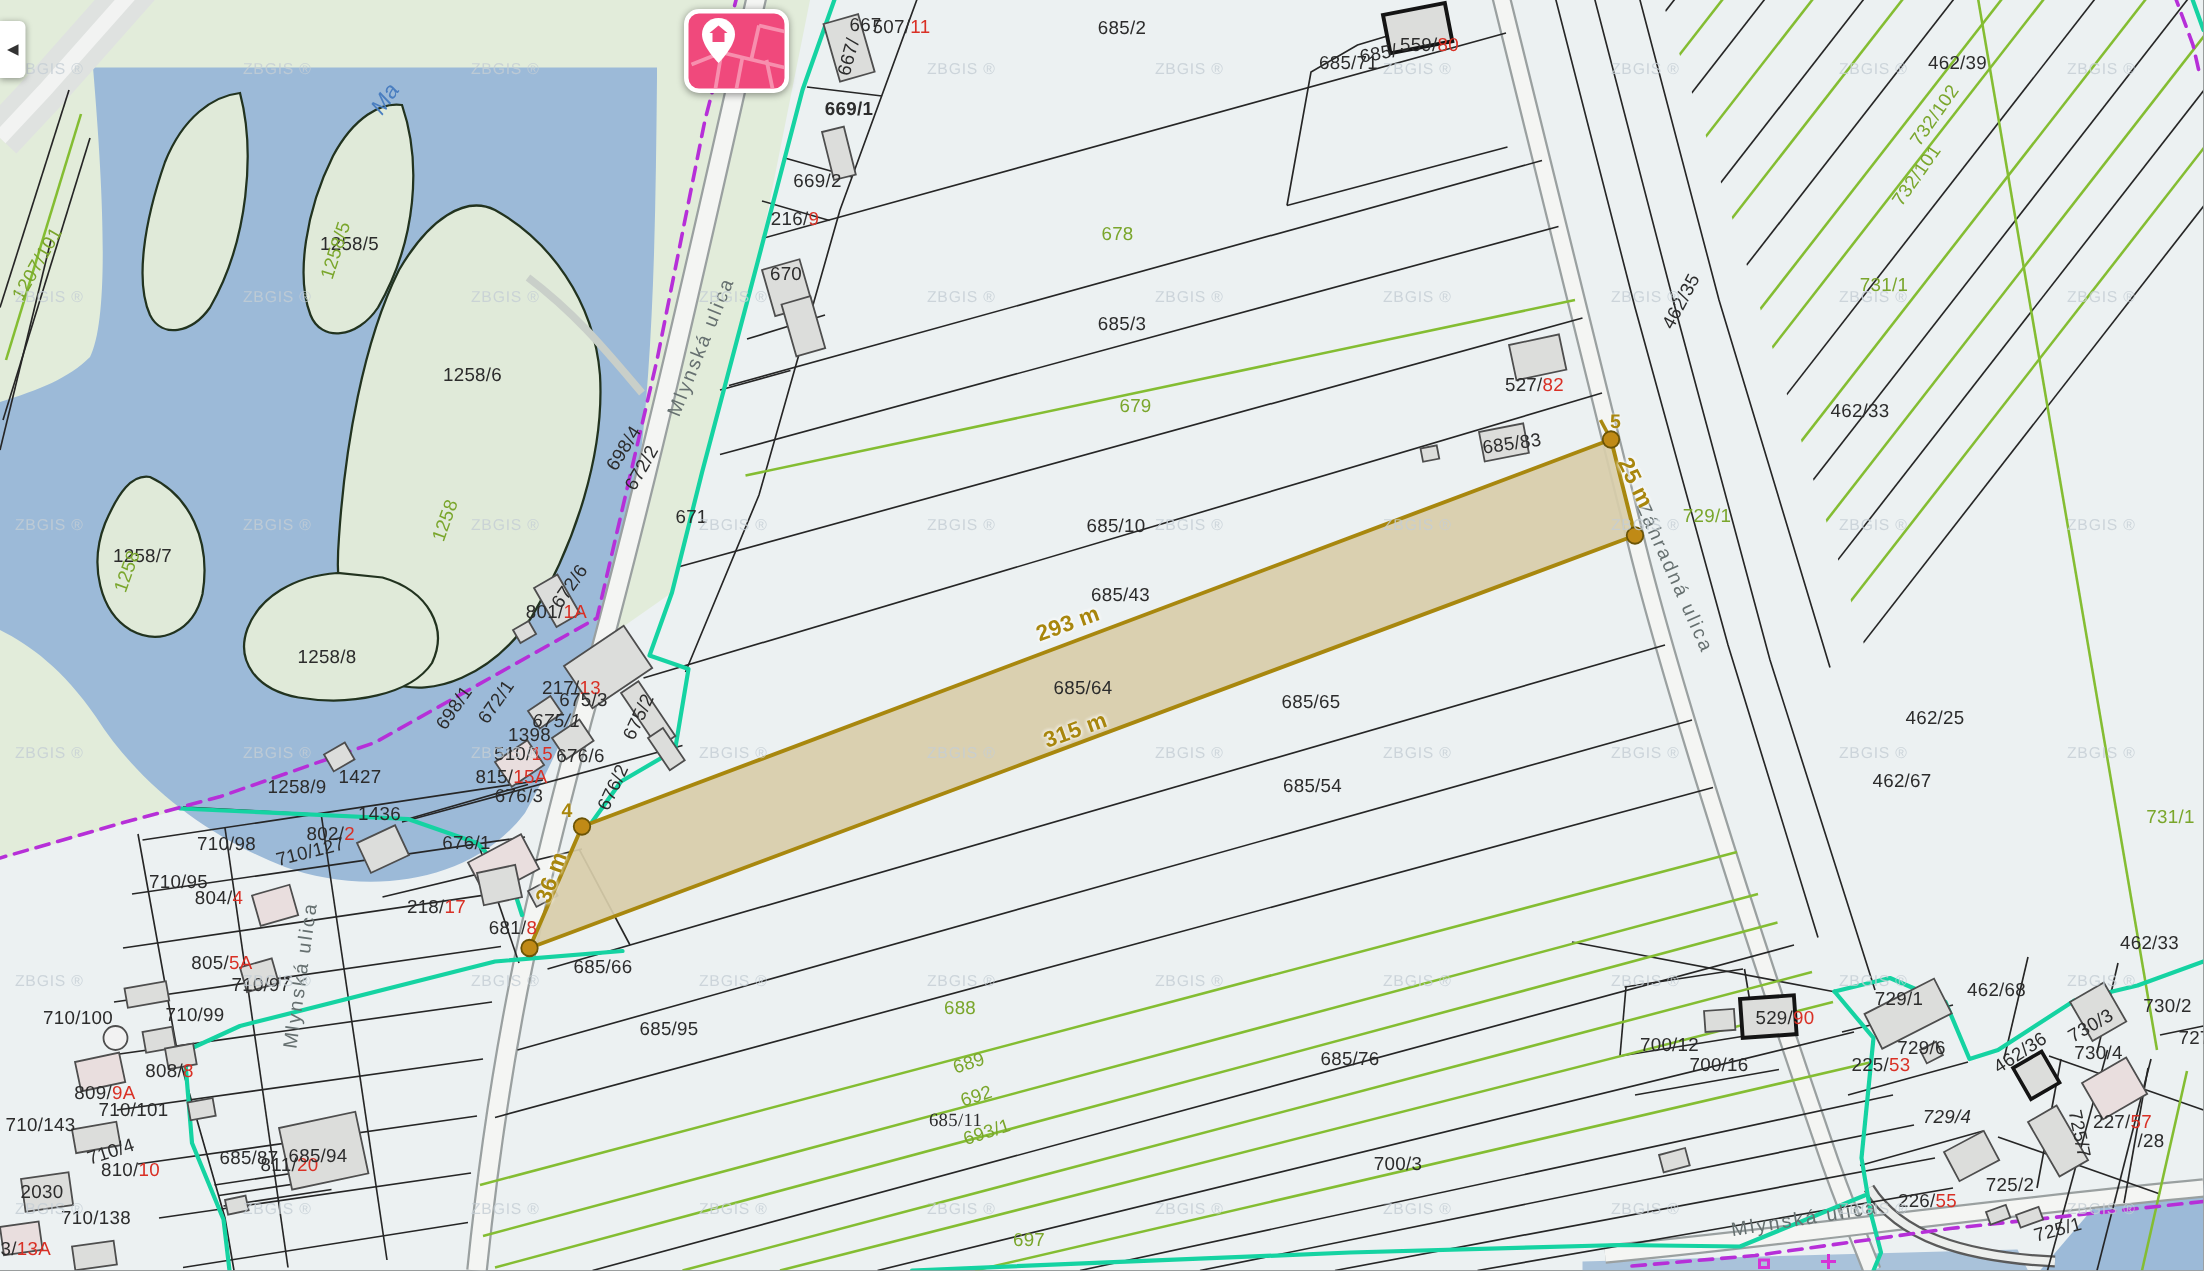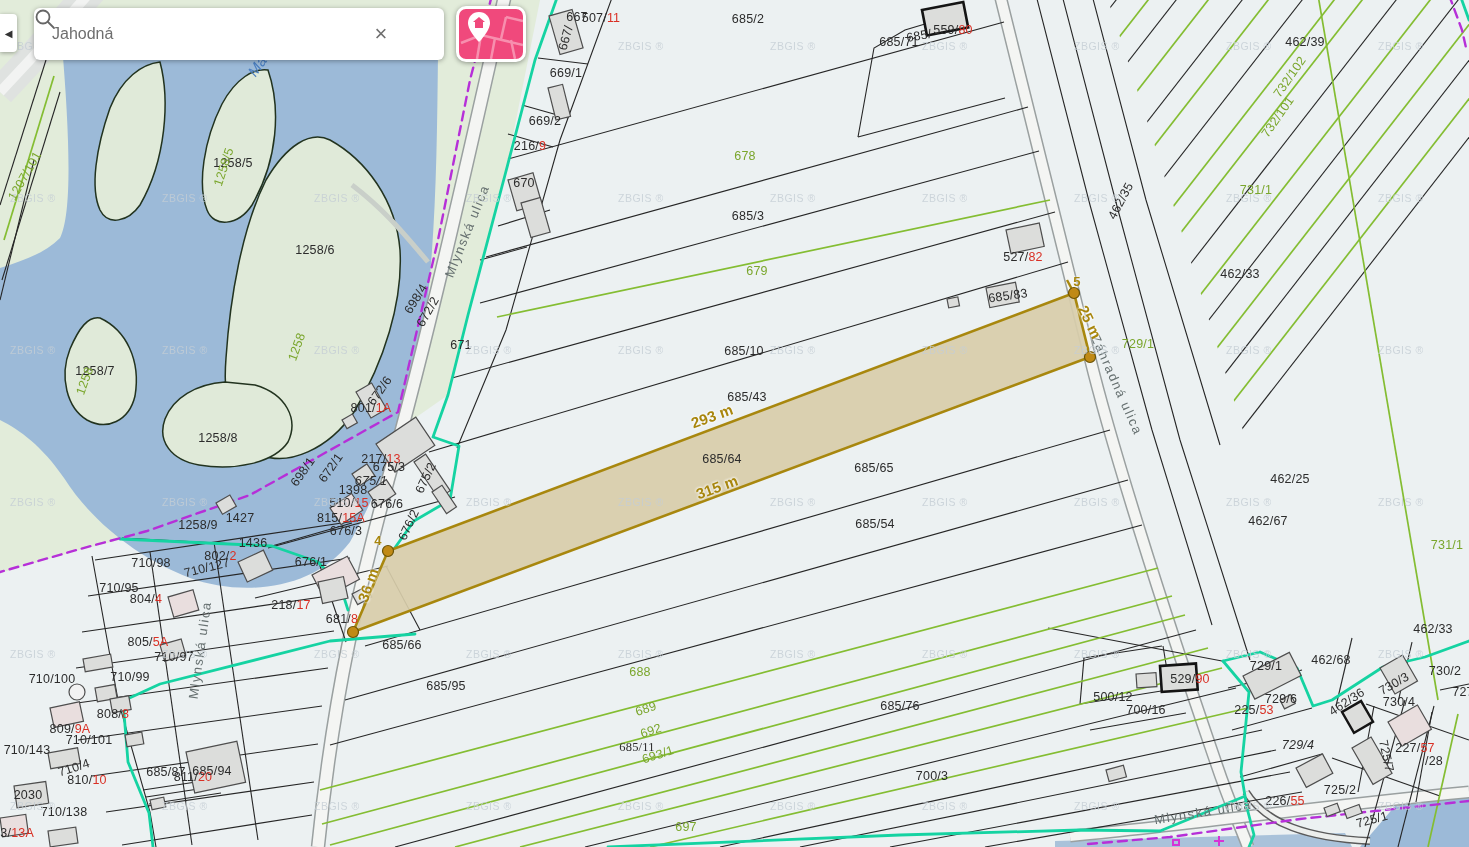--- a/index.html
+++ b/index.html
@@ -376,21 +376,21 @@
       <div class="lbl street" style="left: 1117px; top: 385px; transform: translate(-50%, -50%) rotate(66deg);">Záhradná ulica</div>
       <div class="lbl gold" style="left: 712px; top: 416px; transform: translate(-50%, -50%) rotate(-20deg);">293 m</div>
       <div class="lbl gold" style="left: 717px; top: 487px; transform: translate(-50%, -50%) rotate(-20deg);">315 m</div>
       <div class="lbl gold" style="left: 1090px; top: 322px; transform: translate(-50%, -50%) rotate(64deg);">25 m</div>
       <div class="lbl gold" style="left: 368px; top: 585px; transform: translate(-50%, -50%) rotate(-70deg);">36 m</div>
       <div class="lbl goldsm" style="left: 1077px; top: 281px; transform: translate(-50%, -50%);">5</div>
       <div class="lbl goldsm" style="left: 378px; top: 540px; transform: translate(-50%, -50%);">4</div>
       <div class="lbl" style="left: 577px; top: 17px; transform: translate(-50%, -50%);">667</div>
       <div class="lbl" style="left: 601px; top: 18px; transform: translate(-50%, -50%);">507/<span class="red">11</span></div>
       <div class="lbl" style="left: 566px; top: 38px; transform: translate(-50%, -50%) rotate(-75deg);">667/</div>
-      <div class="lbl" style="left: 566px; top: 73px; transform: translate(-50%, -50%);">669/1</div>
+      <div class="lbl" style="left: 566px; top: 73px; transform: translate(-50%, -50%); font-weight: bold;">669/1</div>
       <div class="lbl" style="left: 545px; top: 121px; transform: translate(-50%, -50%);">669/2</div>
       <div class="lbl" style="left: 530px; top: 146px; transform: translate(-50%, -50%);">216/<span class="red">9</span></div>
       <div class="lbl" style="left: 524px; top: 183px; transform: translate(-50%, -50%);">670</div>
       <div class="lbl" style="left: 461px; top: 345px; transform: translate(-50%, -50%);">671</div>
       <div class="lbl" style="left: 748px; top: 19px; transform: translate(-50%, -50%);">685/2</div>
       <div class="lbl" style="left: 899px; top: 42px; transform: translate(-50%, -50%);">685/71</div>
       <div class="lbl" style="left: 919px; top: 36px; transform: translate(-50%, -50%) rotate(-10deg);">685/</div>
       <div class="lbl" style="left: 953px; top: 30px; transform: translate(-50%, -50%);">559/<span class="red">80</span></div>
       <div class="lbl g" style="left: 745px; top: 156px; transform: translate(-50%, -50%);">678</div>
       <div class="lbl" style="left: 748px; top: 216px; transform: translate(-50%, -50%);">685/3</div>
@@ -423,21 +423,21 @@
       <div class="lbl" style="left: 1399px; top: 702px; transform: translate(-50%, -50%);">730/4</div>
       <div class="lbl" style="left: 1463px; top: 692px; transform: translate(-50%, -50%);">727</div>
       <div class="lbl" style="left: 1298px; top: 745px; transform: translate(-50%, -50%); font-style: italic;">729/4</div>
       <div class="lbl" style="left: 1415px; top: 748px; transform: translate(-50%, -50%);">227/<span class="red">57</span></div>
       <div class="lbl" style="left: 1434px; top: 761px; transform: translate(-50%, -50%);">/28</div>
       <div class="lbl" style="left: 1386px; top: 756px; transform: translate(-50%, -50%) rotate(78deg);">725/7</div>
       <div class="lbl" style="left: 1340px; top: 790px; transform: translate(-50%, -50%);">725/2</div>
       <div class="lbl" style="left: 1285px; top: 801px; transform: translate(-50%, -50%);">226/<span class="red">55</span></div>
       <div class="lbl" style="left: 1372px; top: 820px; transform: translate(-50%, -50%) rotate(-15deg);">725/1</div>
       <div class="lbl" style="left: 1190px; top: 679px; transform: translate(-50%, -50%);">529/<span class="red">90</span></div>
-      <div class="lbl" style="left: 1113px; top: 697px; transform: translate(-50%, -50%);">500/12</div>
+      <div class="lbl" style="left: 1113px; top: 697px; transform: translate(-50%, -50%);">700/12</div>
       <div class="lbl" style="left: 1146px; top: 710px; transform: translate(-50%, -50%);">700/16</div>
       <div class="lbl" style="left: 932px; top: 776px; transform: translate(-50%, -50%);">700/3</div>
       <div class="lbl" style="left: 900px; top: 706px; transform: translate(-50%, -50%);">685/76</div>
       <div class="lbl" style="left: 446px; top: 686px; transform: translate(-50%, -50%);">685/95</div>
       <div class="lbl" style="left: 402px; top: 645px; transform: translate(-50%, -50%);">685/66</div>
       <div class="lbl g" style="left: 640px; top: 672px; transform: translate(-50%, -50%);">688</div>
       <div class="lbl g" style="left: 646px; top: 709px; transform: translate(-50%, -50%) rotate(-18deg);">689</div>
       <div class="lbl g" style="left: 651px; top: 731px; transform: translate(-50%, -50%) rotate(-18deg);">692</div>
       <div class="lbl" style="left: 637px; top: 747px; transform: translate(-50%, -50%); font-family: Liberation Serif, serif;">685/11</div>
       <div class="lbl g" style="left: 658px; top: 755px; transform: translate(-50%, -50%) rotate(-18deg);">693/1</div>
@@ -552,32 +552,20 @@
       <div class="wm" style="left: 922px; top: 800px;">ZBGIS ®</div>
       <div class="wm" style="left: 1074px; top: 800px;">ZBGIS ®</div>
       <div class="wm" style="left: 1226px; top: 800px;">ZBGIS ®</div>
       <div class="wm" style="left: 1378px; top: 800px;">ZBGIS ®</div>
     </div>
 
   <div class="collapse-tab">
     <span>◀</span>
   </div>
 
-  <div class="searchbar">
-    <input type="text" value="Jahodná" style="">
-    <button class="icon-btn">
-      <span class="clear-x">×</span>
-    </button>
-    <button class="icon-btn">
-      <svg width="22" height="22" viewBox="0 0 22 22">
-        <circle cx="9" cy="9" r="6.5" fill="none" stroke="#666" stroke-width="1.8"></circle>
-        <line x1="14" y1="14" x2="20" y2="20" stroke="#666" stroke-width="1.8" stroke-linecap="round"></line>
-      </svg>
-    </button>
-  </div>
 
   <button class="basemap-btn">
     <svg width="64" height="50" viewBox="0 0 64 50">
       <g stroke="#f78fae" stroke-width="2.5" fill="none">
         <path d="M2,34 L22,26 L64,36"></path>
           <path d="M22,26 L18,50"></path>
           <path d="M36,29 L32,50"></path>
         <path d="M47,8 L42,30"></path>
           <path d="M52,31 L56,50"></path>
           <path d="M47,8 L64,12"></path>

